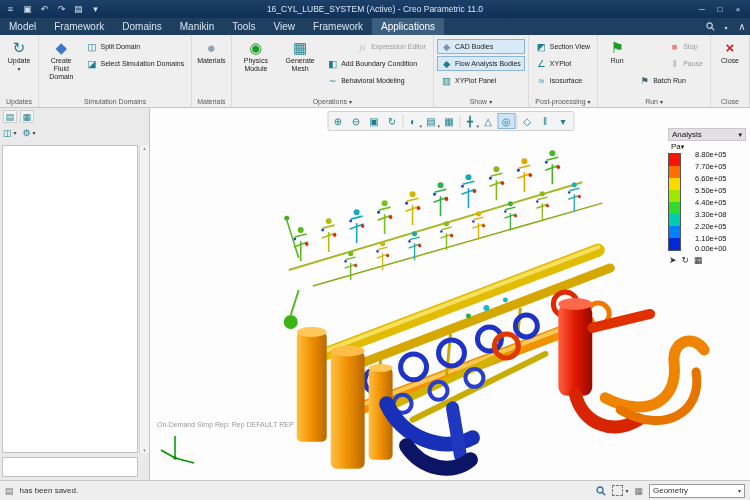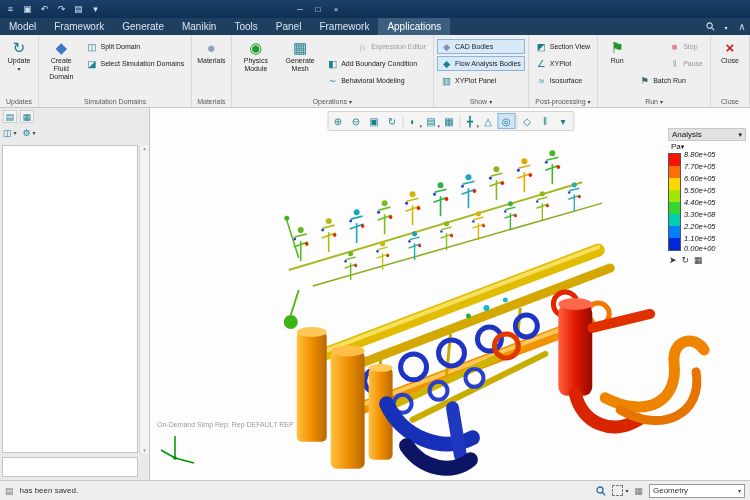--- a/index.html
+++ b/index.html
@@ -63,21 +63,21 @@
   .gtoolbar { position:absolute; top:3px; left:50%; transform:translateX(-50%); display:flex; align-items:center; background:#f5f4f5; border:1px solid #d2d0d2; border-radius:2px; padding:1px; }
   .gbtn { width:18px; height:16px; display:flex; align-items:center; justify-content:center; position:relative; }
   .gbtn.active { background:#cfe4f7; border:1px solid #8ab4d8; }
   .gglyph { font-size:10px; color:#1a7f8e; }
   .gsep { width:1px; height:13px; background:#d8d6d8; margin:0 1px; }
   .tinycaret::before { content:"▾"; font-size:5px; color:#555; position:absolute; right:0; bottom:0; }
 
   .legend { position:absolute; right:4px; top:20px; width:78px; font-size:7.5px; color:#111; }
   .legend-header { display:flex; justify-content:space-between; align-items:center; background:#e2e0e2; border:1px solid #cac8ca; padding:1px 3px; font-size:8px; }
   .legend-unit { display:flex; align-items:center; padding:1px 3px 2px; font-size:8px; }
-  .legend-scale { display:flex; gap:3px;font-style:italic; }
+  .legend-scale { display:flex; gap:14px; }
   .bands { width:13px; border:1px solid #555; }
   .band { height:12px; }
   .lvals { position:relative; flex:1; height:98px; }
   .lval { position:absolute; left:0; white-space:nowrap; font-size:7.5px; }
   .legend-tools { display:flex; gap:5px; margin-top:4px; padding-left:1px; }
   .ltool { font-size:9px; color:#333; }
 
   .annotation { position:absolute; left:6px; bottom:52px; font-size:7px; color:#9a9a9a; white-space:nowrap; }
   .triad { position:absolute; left:6px; bottom:12px; }
 
@@ -96,34 +96,35 @@
 
   <div class="titlebar">
     <div class="tb-left">
       <span class="tb-icon">≡</span>
       <span class="tb-icon">▣</span>
       <span class="tb-icon">↶</span>
       <span class="tb-icon">↷</span>
       <span class="tb-icon">▤</span>
       <span class="tb-icon">▾</span>
     </div>
+    <div class="tb-title">16_CYL_LUBE_SYSTEM (Active) - Creo Parametric 11.0</div>
     <div class="tb-right">
       <span class="tb-ctrl">─</span>
       <span class="tb-ctrl">□</span>
       <span class="tb-ctrl close">×</span>
     </div>
   </div>
 
   <div class="menubar">
     <span class="mtab">Model</span>
     <span class="mtab">Framework</span>
-    <span class="mtab">Generate</span>
+    <span class="mtab">Domains</span>
     <span class="mtab">Manikin</span>
     <span class="mtab">Tools</span>
-    <span class="mtab">Panel</span>
+    <span class="mtab">View</span>
     <span class="mtab">Framework</span>
     <span class="mtab active">Applications</span>
     <span class="mb-spacer"></span>
     <span class="mb-icon">
       <svg viewBox="0 0 10 10" width="9" height="9">
           <circle cx="4" cy="4" r="3" fill="none" stroke="currentColor" stroke-width="1.2"></circle>
           <line x1="6.3" y1="6.3" x2="9.2" y2="9.2" stroke="currentColor" stroke-width="1.2"></line>
         </svg>
     </span>
     <span class="mb-icon">

